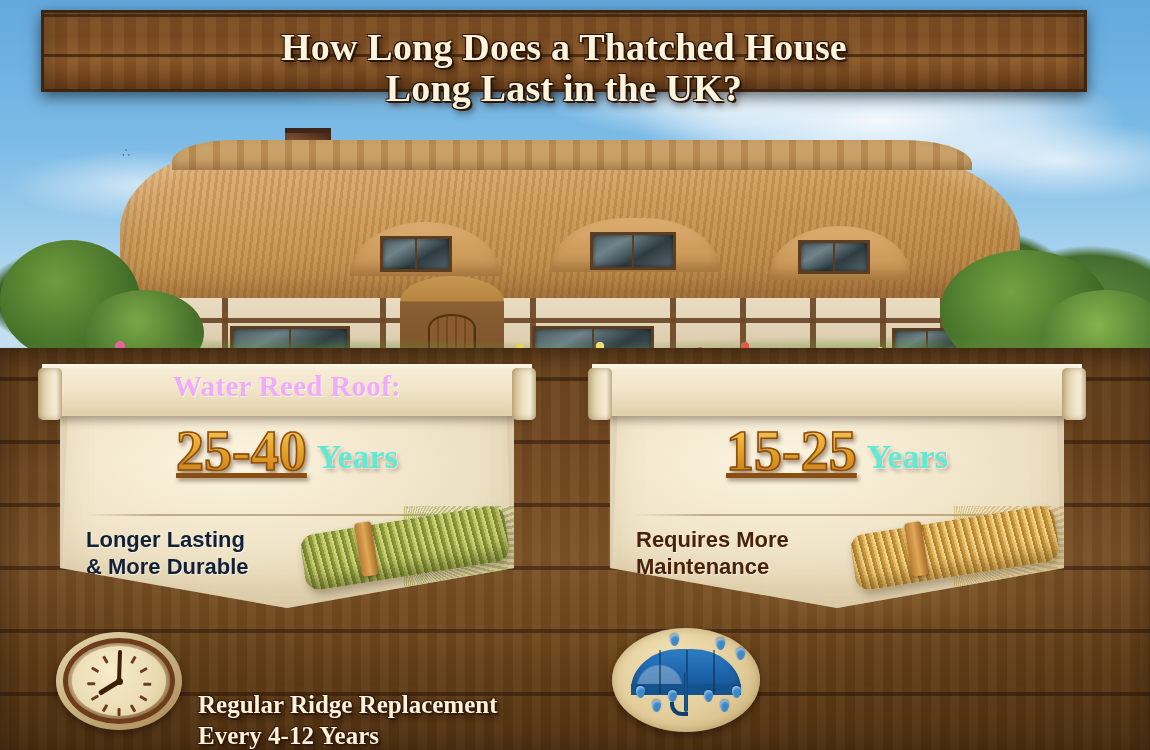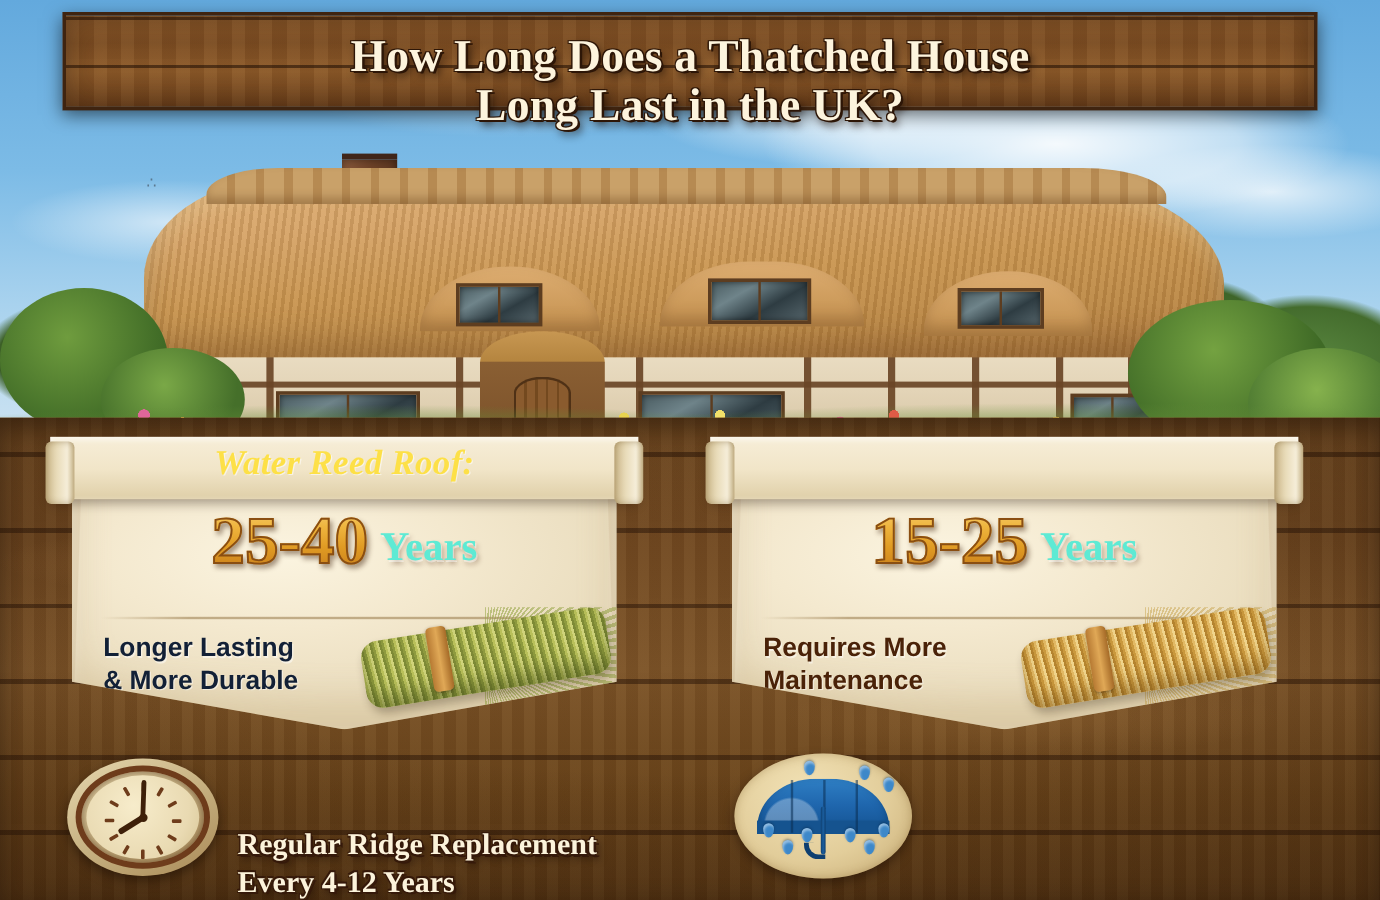--- a/index.html
+++ b/index.html
@@ -143,21 +143,21 @@
   .woodbg::after{
     content:""; position:absolute; inset:0;
     background:
       radial-gradient(ellipse 260px 40px at 180px 120px, rgba(190,140,80,.20), rgba(0,0,0,0) 70%),
       radial-gradient(ellipse 300px 46px at 860px 250px, rgba(190,140,80,.16), rgba(0,0,0,0) 70%),
       radial-gradient(ellipse 1000px 240px at 575px 200px, rgba(0,0,0,0) 40%, rgba(30,14,4,.30) 100%);
   }
 
   
   .board {
-    position:absolute; left:52px; top:10px; width:1046px; height:82px;
+    position:absolute; left:41px; top:10px; width:1046px; height:82px;
     background:
       repeating-linear-gradient(0deg,
         rgba(40,20,6,0) 0 32px,
         rgba(38,19,6,.60) 32px 35px,
         rgba(150,100,52,.12) 35px 40px),
       repeating-linear-gradient(90deg,
         rgba(255,220,165,.055) 0 11px,
         rgba(60,32,12,.075) 11px 23px),
       linear-gradient(180deg,#8c5a2b 0%, #7b4c22 30%, #8a5828 62%, #6d411c 100%);
     border:3px solid #3f2410;
@@ -212,35 +212,36 @@
     border-radius:5px;
   }
   .curl.l { left:-4px; }
   .curl.r { right:-4px; }
 
   .panel-title {
     position:absolute; left:0; top:10px; width:490px; text-align:center;
     font-family:"Liberation Serif", serif; font-weight:bold;
     font-size:29px; line-height:32px; letter-spacing:.3px;
   }
-  .panel.left  .panel-title { color:#fde047; text-shadow:1px 1px 0 rgba(255,255,255,.55);font-style:italic; }
+  .panel.left  .panel-title { color:#f0abfc; text-shadow:1px 1px 0 rgba(255,255,255,.55); }
   .panel.right .panel-title { color:#5a2d10; text-shadow:1px 1px 0 rgba(255,255,255,.55); }
 
   .years-row {
     position:absolute; left:0; top:62px; width:490px; text-align:center;
     white-space:nowrap;
   }
   .years-num {
     font-family:"Liberation Serif", serif; font-weight:bold;
     font-size:56px; line-height:58px;
     background:linear-gradient(180deg,#f7d37a 0%, #efb53f 30%, #e09b23 58%, #c2761a 100%);
     -webkit-background-clip:text; background-clip:text; color:transparent;
     -webkit-text-stroke:1.6px #8a4e12;
     filter:drop-shadow(2px 3px 2px rgba(60,28,6,.45));
     vertical-align:-2px;
+    text-decoration:underline;
   }
   .years-word {
     font-family:"Liberation Serif", serif; font-weight:bold;
     font-size:34px; line-height:36px; color:#5eead4; margin-left:10px;
     text-shadow:1px 1px 0 rgba(255,255,255,.45), 2px 3px 4px rgba(70,30,8,.35);
   }
   .rule {
     position:absolute; left:42px; top:128px; width:406px; height:2px;
     background:linear-gradient(90deg, rgba(160,130,80,0) 0%, rgba(150,120,72,.55) 18%, rgba(150,120,72,.55) 82%, rgba(160,130,80,0) 100%);
   }

